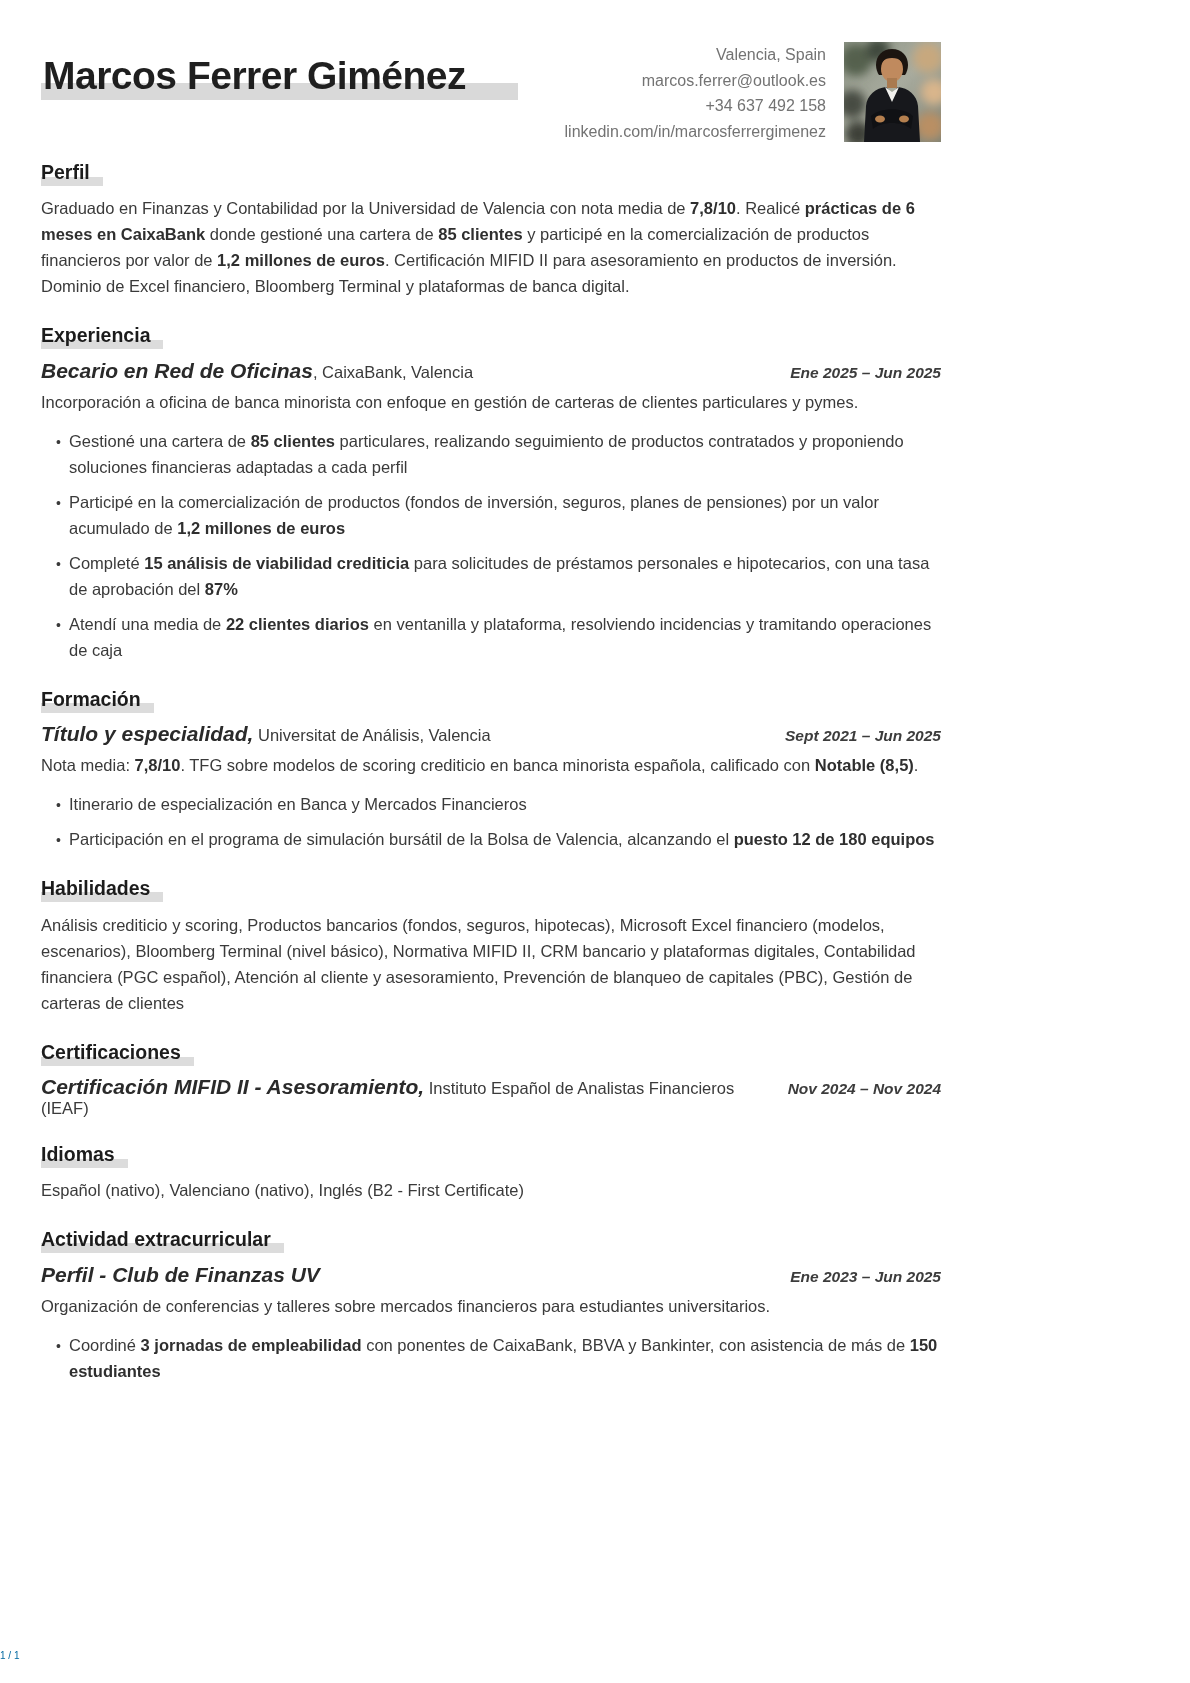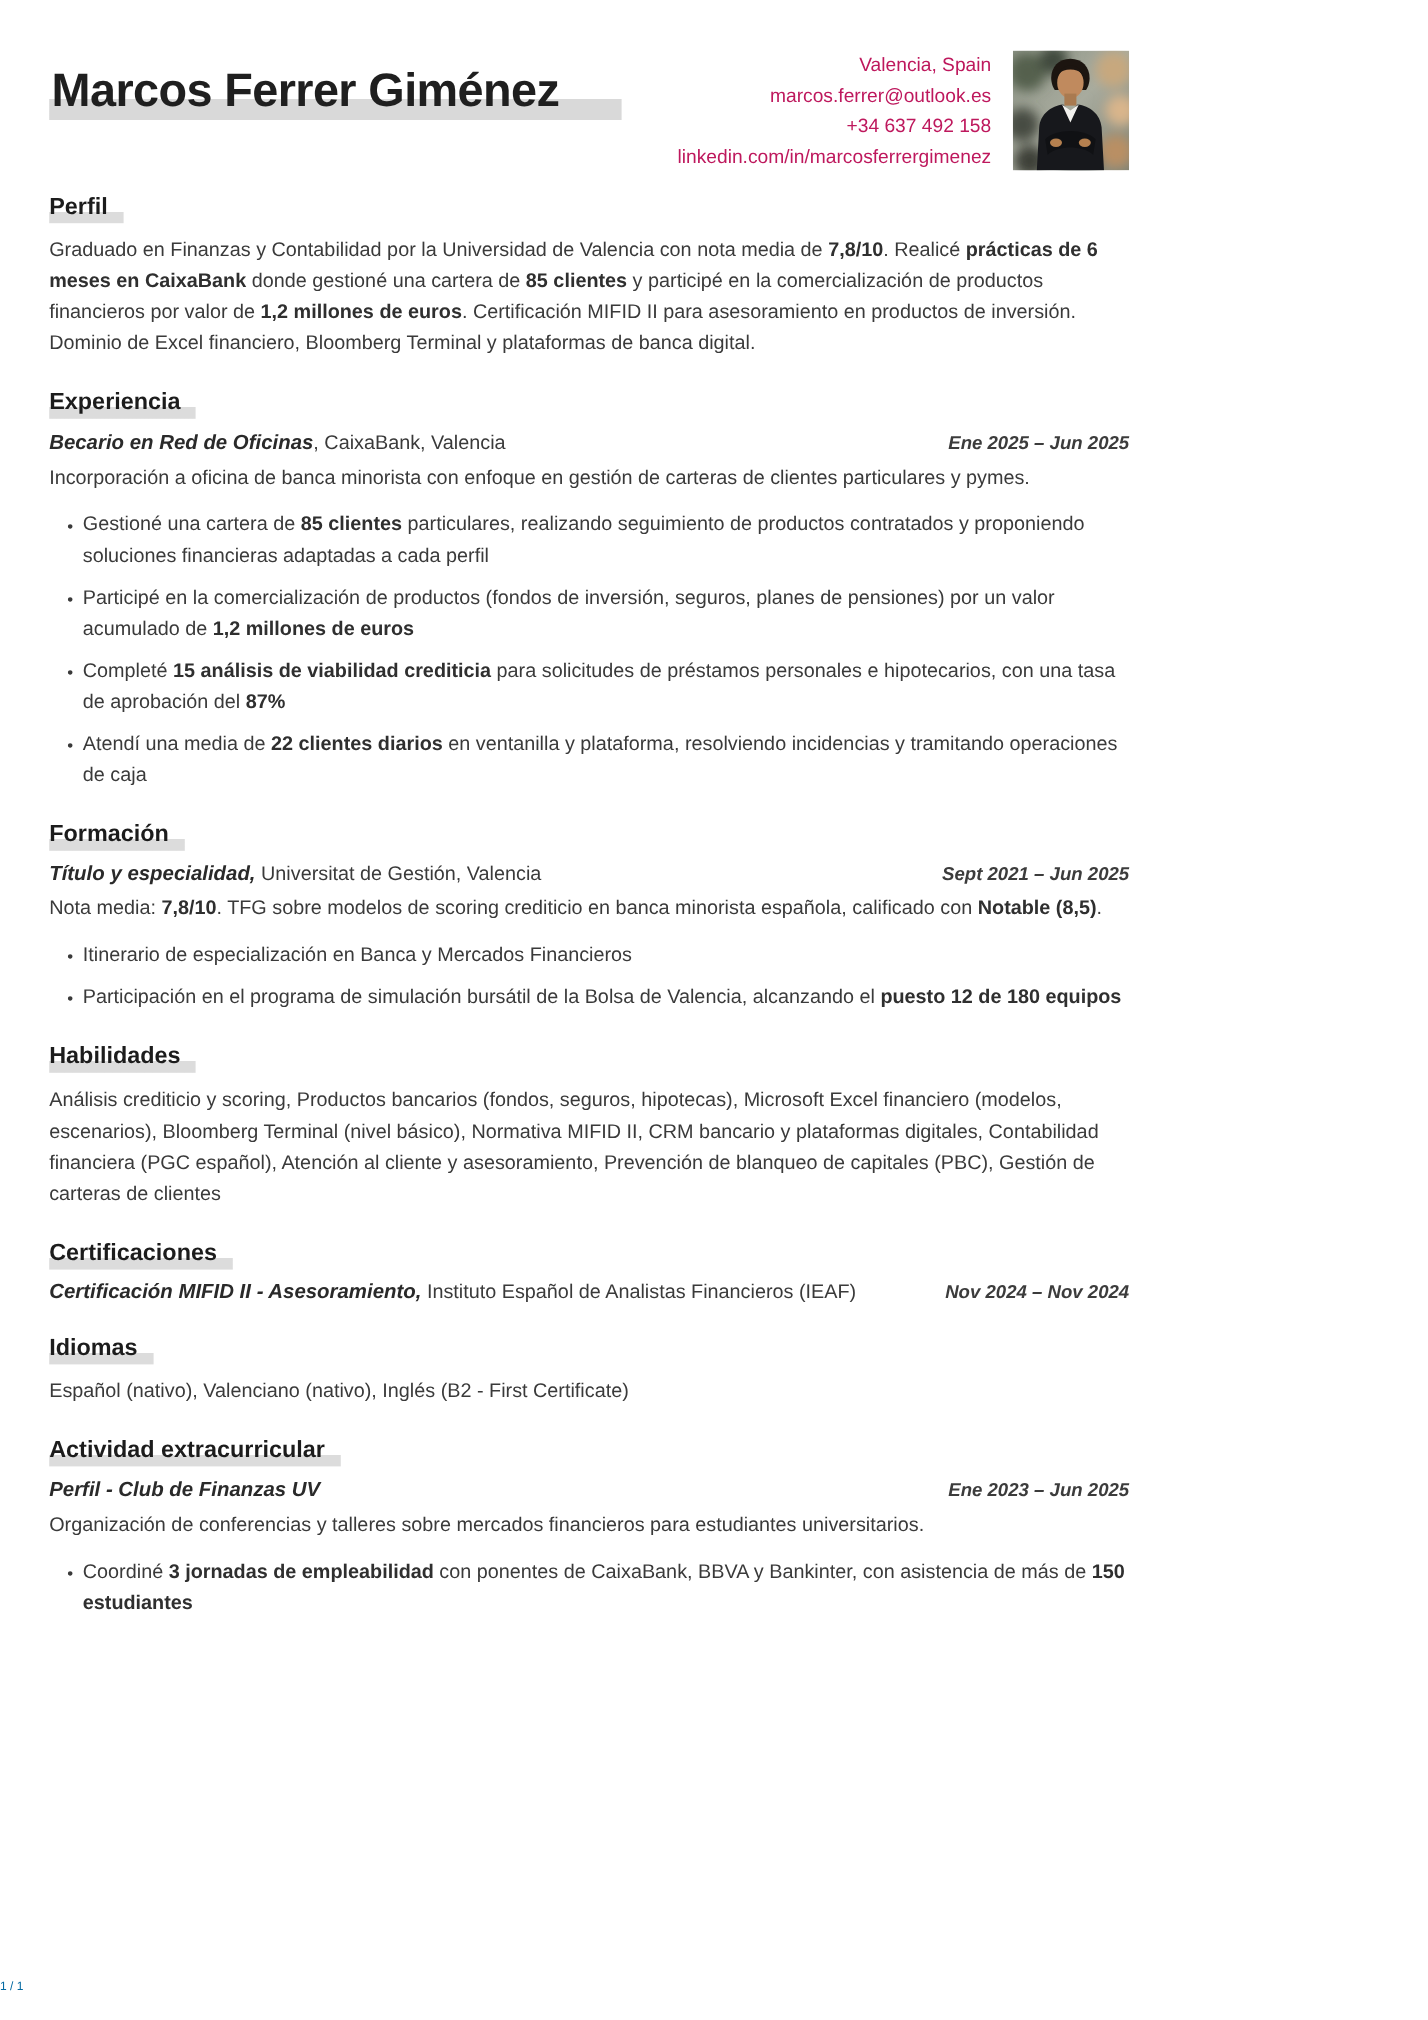--- a/index.html
+++ b/index.html
@@ -16,34 +16,34 @@
 
   
   .header { display: flex; justify-content: space-between; align-items: flex-start; }
   .header-left { flex: 1 1 auto; margin-top: 12px; }
   .name { margin: 0; font-size: 39px; line-height: 1.15; font-weight: 700;
           color: #1f1f1f; letter-spacing: -0.5px; }
   .name-hl { background: linear-gradient(to bottom, transparent 62%, #d9d9d9 62%);
              padding: 0 52px 3px 2px; }
   .job-title { font-size: 19px; font-style: italic; color: #2d2d2d; margin: 8px 0 0 2px; }
   .header-right { display: flex; align-items: flex-start; flex: none; }
-  .contact { text-align: right; font-size: 16px; line-height: 25.5px; color: #be185d; }
+  .contact { text-align: right; font-size: 16px; line-height: 25.5px; color: #737373; }
   .contact a { color: inherit; text-decoration: none; }
   .photo { width: 97px; height: 100px; margin-left: 18px; flex: none; overflow: hidden; }
   .photo svg { display: block; }
 
   
   .sh { font-size: 19.5px; font-weight: 700; color: #1c1c1c; margin: 25px 0 11px 0; line-height: 1.2; }
   .section-perfil .sh { margin-top: 17px; }
   .h-hl { background: linear-gradient(to bottom, transparent 62%, #dcdcdc 62%);
           padding: 0 13px 3px 0; }
   .body { font-size: 16.5px; line-height: 26px; margin: 0 0 6px 0; color: #3a3a3a; }
 
   .entry-head { display: flex; justify-content: space-between; align-items: baseline; margin: 2px 0 6px 0; }
-  .etitle { font-size: 17px; font-weight: 700; font-style: italic; color: #2a2a2a; }
+  .etitle { font-size: 21px; font-weight: 700; font-style: italic; color: #2a2a2a; }
   .eorg { font-size: 16.5px; color: #3a3a3a; }
   .edate { font-size: 15.5px; font-style: italic; color: #3c3c3c; white-space: nowrap; margin-left: 24px; font-weight: bold; }
 
   ul.bullets { margin: 13px 0 4px 0; padding: 0 0 0 15px; list-style: none; }
   ul.bullets li { position: relative; padding-left: 13px; margin-bottom: 9px;
                   font-size: 16.5px; line-height: 26px; }
   ul.bullets li::before { content: "\2022"; position: absolute; left: 0; top: 1px;
                           font-size: 14px; color: #3a3a3a; }
 
   .footer { position: absolute; left: 0; right: 0; bottom: 22px; text-align: left;
@@ -120,21 +120,21 @@
       <li><span>Gestioné una cartera de </span><span class="b">85 clientes</span><span> particulares, realizando seguimiento de productos contratados y proponiendo soluciones financieras adaptadas a cada perfil</span></li>
       <li><span>Participé en la comercialización de productos (fondos de inversión, seguros, planes de pensiones) por un valor acumulado de </span><span class="b">1,2 millones de euros</span></li>
       <li><span>Completé </span><span class="b">15 análisis de viabilidad crediticia</span><span> para solicitudes de préstamos personales e hipotecarios, con una tasa de aprobación del </span><span class="b">87%</span></li>
       <li><span>Atendí una media de </span><span class="b">22 clientes diarios</span><span> en ventanilla y plataforma, resolviendo incidencias y tramitando operaciones de caja</span></li>
     </ul>
   </section>
 
   <section>
     <h2 class="sh"><span class="h-hl">Formación</span></h2>
     <div class="entry-head">
-      <div><span class="etitle">Título y especialidad,</span><span class="eorg"> Universitat de Gestión, Valencia</span></div>
+      <div><span class="etitle">Título y especialidad,</span><span class="eorg"> Universitat de Análisis, Valencia</span></div>
       <div class="edate">Sept 2021 – Jun 2025</div>
     </div>
     <p class="body"><span>Nota media: </span><span class="b">7,8/10</span><span>. TFG sobre modelos de scoring crediticio en banca minorista española, calificado con </span><span class="b">Notable (8,5)</span><span>.</span></p>
     <ul class="bullets">
       <li><span>Itinerario de especialización en Banca y Mercados Financieros</span></li>
       <li><span>Participación en el programa de simulación bursátil de la Bolsa de Valencia, alcanzando el </span><span class="b">puesto 12 de 180 equipos</span></li>
     </ul>
   </section>
 
   <section>

